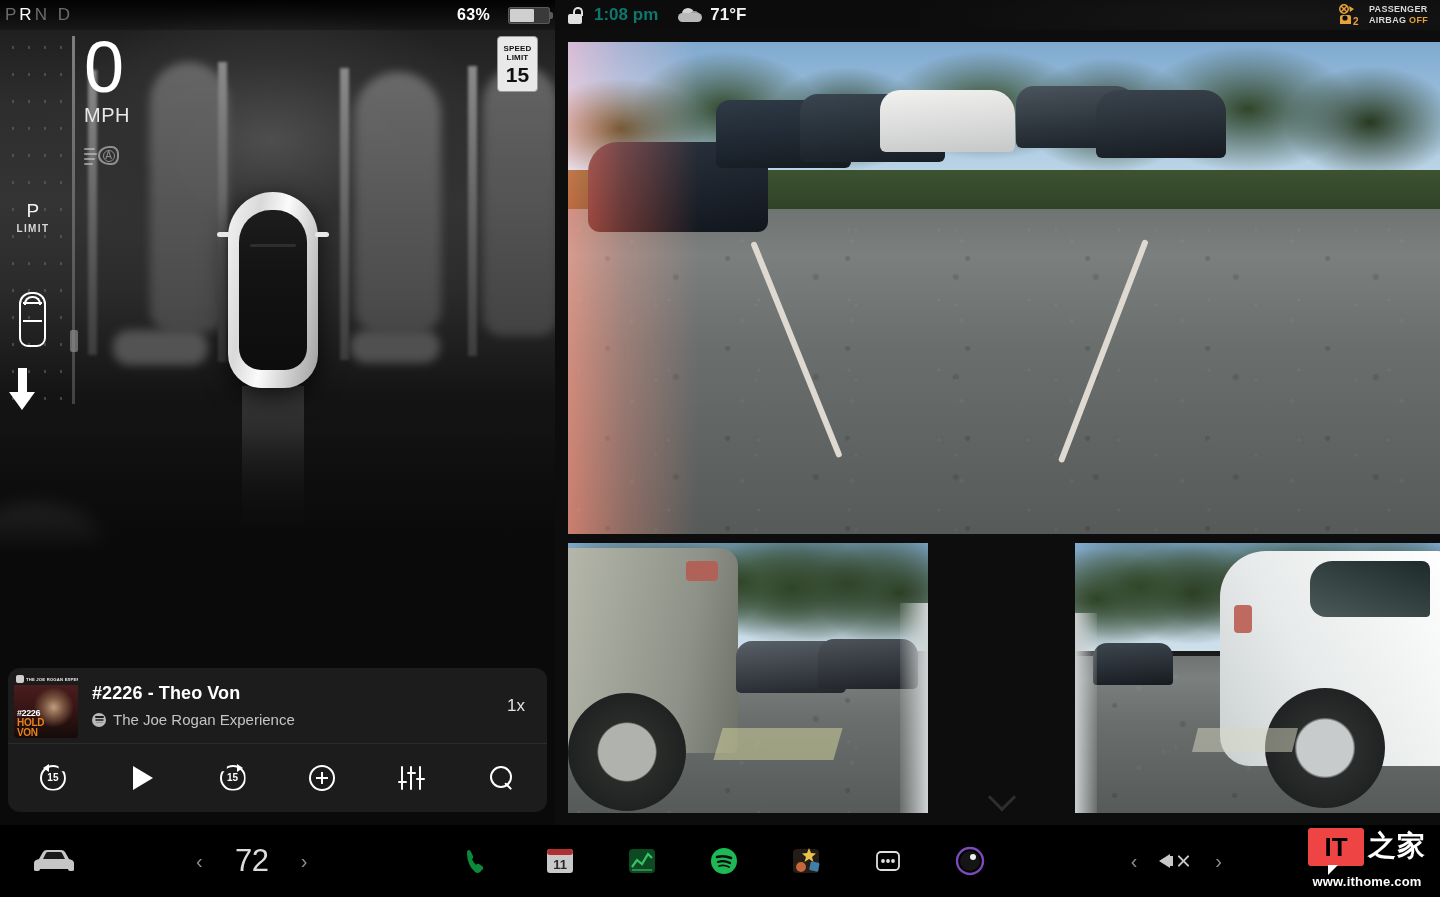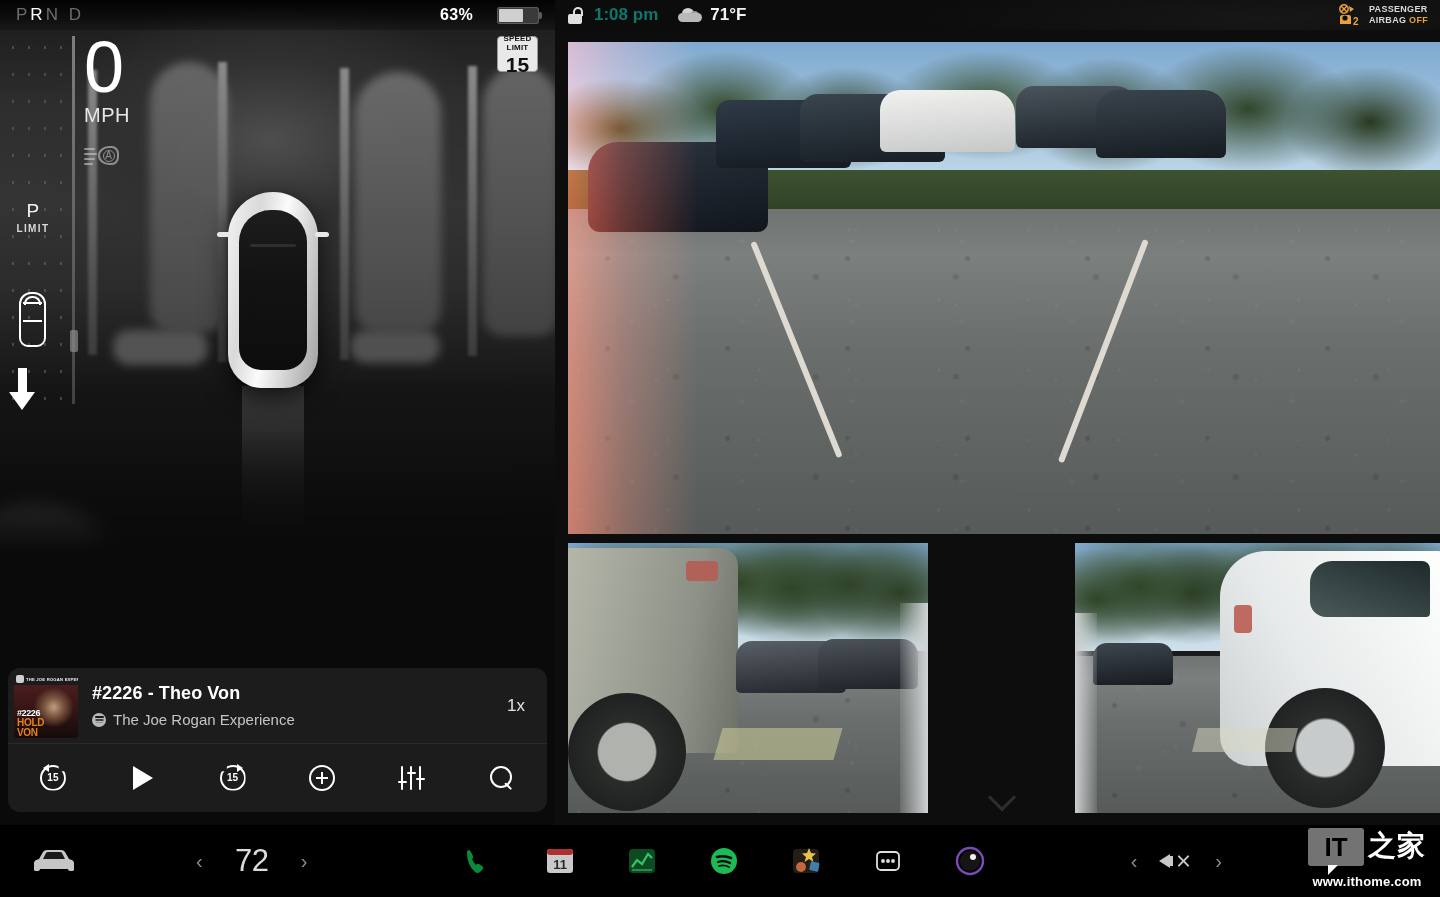--- a/index.html
+++ b/index.html
@@ -86,25 +86,25 @@
   .downarrow { position:absolute; left:22px; top:338px; width:0; height:0; }
   .downarrow .stem{ position:absolute; left:-4px; top:0; width:9px; height:28px; background:#fff;}
   .downarrow .head{ position:absolute; left:-13px; top:24px; width:0;height:0;
     border-left:13px solid transparent; border-right:13px solid transparent; border-top:18px solid #fff;}
   .vbar { position:absolute; left:72px; top:36px; width:3px; height:368px;
     background:linear-gradient(180deg,#8e8e8e,#4a4a4a); opacity:.85; }
   .vbar-knob{ position:absolute; left:70px; top:330px; width:8px; height:22px; background:#8c8c8c; border-radius:2px; opacity:.7;}
 
   
   .drv-top { position:absolute; left:0; top:0; width:555px; height:30px;
-    display:flex; align-items:center; justify-content:space-between; padding:0 16px;
+    display:flex; align-items:center; justify-content:space-between; padding:0 5px;
     background:linear-gradient(180deg,rgba(0,0,0,.9),rgba(0,0,0,.25)); z-index:6; }
   .prnd { font-size:17px; letter-spacing:3px; color:#6c6c6c; font-weight:400; }
   .prnd b { color:#fff; font-weight:400; }
-  .batt { display:flex; align-items:center; gap:24px; }
+  .batt { display:flex; align-items:center; gap:18px; }
   .batt .pct { font-size:16px; font-weight:700; color:#fff; letter-spacing:.3px;}
   .battbox { position:relative; width:42px; height:17px; border-radius:3px;
     background:#3a3a3a; box-shadow:inset 0 0 0 1px #5a5a5a;}
   .battbox i { position:absolute; left:2px; top:2px; bottom:2px; width:24px; background:#cfcfcf; border-radius:1px; display:block;}
   .battbox:after{ content:""; position:absolute; right:-3px; top:5px; width:3px; height:7px; background:#5a5a5a; border-radius:0 2px 2px 0;}
 
   
   .speedwrap { position:absolute; left:84px; top:34px; z-index:6; }
   .speedval { font-size:72px; font-weight:300; line-height:.92; color:#fff; letter-spacing:-2px; }
   .speedunit { font-size:20px; font-weight:400; color:#e8e8e8; letter-spacing:.5px; margin-top:4px;}
@@ -114,21 +114,21 @@
     display:flex; align-items:center; justify-content:center; font-size:10px; color:#c9c9c9;}
   .autolight span.a{ font-size:10px; line-height:1; border:1.5px solid #c9c9c9; border-radius:50%; width:12px;height:12px;
     display:flex;align-items:center;justify-content:center;}
   .autolight i { position:absolute; left:0; height:2px; background:#c9c9c9; border-radius:1px;}
   .autolight i:nth-child(1){ top:3px; width:11px;}
   .autolight i:nth-child(2){ top:8px; width:13px;}
   .autolight i:nth-child(3){ top:13px; width:11px;}
   .autolight i:nth-child(4){ top:18px; width:9px;}
 
   
-  .slsign { position:absolute; right:17px; top:36px; width:41px; height:36px;
+  .slsign { position:absolute; right:17px; top:36px; width:41px; height:56px;
     background:#e9e9e9; border-radius:4px; border:1.5px solid #9a9a9a; color:#111;
     display:flex; flex-direction:column; align-items:center; justify-content:center; z-index:6;}
   .slsign .t1 { font-size:8px; font-weight:700; line-height:9px; letter-spacing:.2px;}
   .slsign .t2 { font-size:21px; font-weight:700; line-height:21px; margin-top:2px;}
 
   
   .media {
     position:absolute; left:8px; top:668px; width:539px; height:144px;
     background:#1c1c1c; border-radius:12px; overflow:hidden;
   }
@@ -254,21 +254,21 @@
   .app { width:32px; height:32px; position:relative; }
   .vol { position:absolute; right:218px; display:flex; align-items:center; gap:22px;}
   .volic { width:34px; height:22px; position:relative;}
   .volic .spk { position:absolute; left:0; top:4px; width:0;height:0;
     border-top:7px solid transparent;border-bottom:7px solid transparent;border-right:11px solid #c8c8c8;}
   .volic .box { position:absolute; left:9px; top:6px; width:5px; height:10px; background:#c8c8c8;}
   .volic .x1,.volic .x2{position:absolute;left:17px;top:10px;width:15px;height:2px;background:#c8c8c8;border-radius:1px;}
   .volic .x1{transform:rotate(45deg);} .volic .x2{transform:rotate(-45deg);}
   .wm { position:absolute; right:14px; bottom:8px; text-align:center; }
   .wm .logo { display:flex; align-items:flex-start; justify-content:center; gap:4px; height:42px;}
-  .wm .it { position:relative; width:56px; height:38px; background:#737373; border-radius:3px;
+  .wm .it { position:relative; width:56px; height:38px; background:#ef4444; border-radius:3px;
     display:flex; align-items:center; justify-content:center;
     font-size:26px; font-weight:800; color:#000; letter-spacing:0px;}
   .wm .it:after{content:"";position:absolute;left:20px;bottom:-9px;width:0;height:0;
     border-left:10px solid #fff;border-bottom:10px solid transparent;}
   .wm .cn { font-size:28px; font-weight:700; color:#fff; line-height:36px; letter-spacing:1px;}
   .wm .url { font-size:13px; font-weight:700; color:#fff; letter-spacing:.2px; margin-top:4px;}
 </style>
 </head>
 <body>
 

